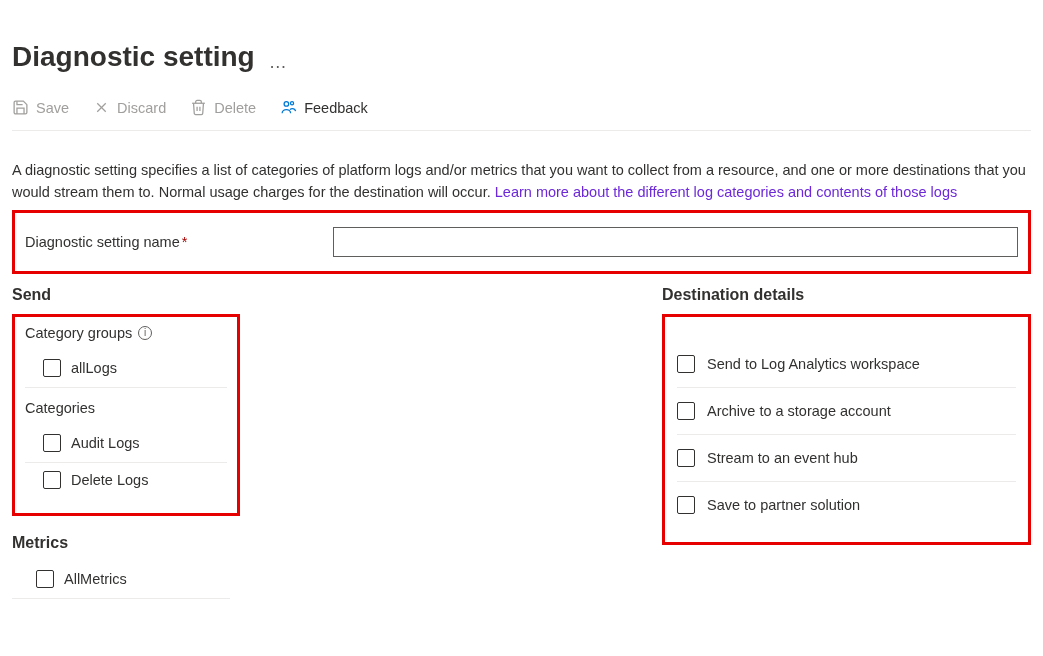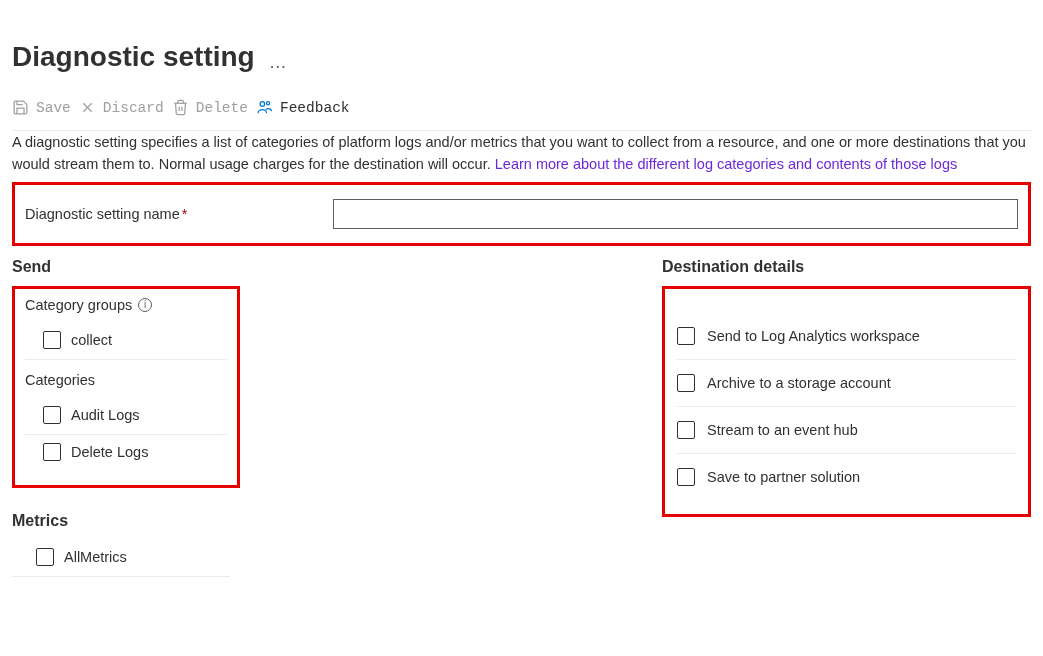--- a/index.html
+++ b/index.html
@@ -1,20 +1,20 @@
 <!DOCTYPE html>
 <html><head>
   <meta charset="utf-8">
   <style>
     * { box-sizing: border-box; margin: 0; padding: 0; }
     body { font-family: "Segoe UI", Arial, sans-serif; color: #323130; background: #fff; padding: 8px 12px; width: 1043px; }
     .header-row { display: flex; align-items: flex-end; gap: 14px; margin-bottom: 18px; margin-top: 33px; }
     h1 { font-size: 28px; font-weight: 600; }
     .ellipsis { font-size: 18px; color: #605e5c; letter-spacing: 2px; cursor: pointer; }
-    .toolbar { display: flex; align-items: center; gap: 8px; padding: 8px 0 14px 0; border-bottom: 1px solid #edebe9; margin-bottom: 0; font-family: Liberation Mono, monospace; }
+    .toolbar { display: flex; align-items: center; gap: 24px; padding: 8px 0 14px 0; border-bottom: 1px solid #edebe9; margin-bottom: 28px; }
     .tb-btn { display: flex; align-items: center; gap: 7px; font-size: 14.5px; cursor: pointer; background: none; border: none; font-family: inherit; }
     .tb-btn.disabled { color: #a19f9d; cursor: default; }
     .tb-btn.enabled { color: #323130; }
     .tb-btn.enabled svg { stroke: #0078d4; fill: none; }
     .desc { font-size: 14.5px; line-height: 1.55; margin-bottom: 6px; }
     .desc a { color: #6d28d9; text-decoration: none; }
     .name-row { display: flex; align-items: center; gap: 18px; padding: 14px 10px; border: 3px solid #e60000; margin-bottom: 12px; }
     .name-label { font-size: 14.5px; min-width: 290px; }
     .req { color: #a80000; margin-left: 2px; }
     .name-input { flex: 1; height: 30px; border: 1px solid #605e5c; padding: 0 8px; font-size: 14px; font-family: inherit; }
@@ -23,21 +23,21 @@
     .col-right { flex: 1; }
     .section-title { font-size: 16px; font-weight: 600; margin-bottom: 10px; }
     .left-box { border: 3px solid #e60000; padding: 8px 10px 14px 10px; width: 228px; }
     .subhead { font-size: 14.5px; margin-bottom: 10px; display: flex; align-items: center; gap: 6px; }
     .info-icn { width: 14px; height: 14px; border: 1px solid #605e5c; border-radius: 50%; display: inline-flex; align-items: center; justify-content: center; font-size: 10px; color: #605e5c; }
     .chk-row { display: flex; align-items: center; gap: 10px; padding: 8px 0 10px 18px; border-bottom: 1px solid #edebe9; }
     .chk-row.no-border { border-bottom: none; }
     .left-box .chk-row:last-child { border-bottom: none; }
     .chk { width: 18px; height: 18px; border: 1px solid #323130; border-radius: 2px; background: #fff; cursor: pointer; flex-shrink: 0; }
     .chk-label { font-size: 14.5px; }
-    .metrics-sec { margin-top: 24px; }
+    .metrics-sec { margin-top: 18px; }
     .dest-box { border: 3px solid #e60000; padding: 24px 12px 14px 12px; }
     .dest-row { display: flex; align-items: center; gap: 12px; padding: 14px 0; border-bottom: 1px solid #edebe9; }
     .dest-box .dest-row:last-child { border-bottom: none; }
     svg.ico { width: 17px; height: 17px; flex-shrink: 0; }
   </style>
 </head>
 <body>
 
 <div class="header-row">
   <h1>Diagnostic setting</h1>
@@ -94,21 +94,21 @@
 <div class="columns">
   <div class="col-left">
     <div class="section-title">Send</div>
     <div class="left-box">
       <div class="subhead">
         <span>Category groups</span>
         <span class="info-icn">i</span>
       </div>
       <div class="chk-row">
         <div class="chk"></div>
-        <span class="chk-label">collect</span>
+        <span class="chk-label">allLogs</span>
       </div>
       <div class="subhead" style="margin-top:12px;">Categories</div>
       <div class="chk-row">
         <div class="chk"></div>
         <span class="chk-label">Audit Logs</span>
       </div>
       <div class="chk-row">
         <div class="chk"></div>
         <span class="chk-label">Delete Logs</span>
       </div>

